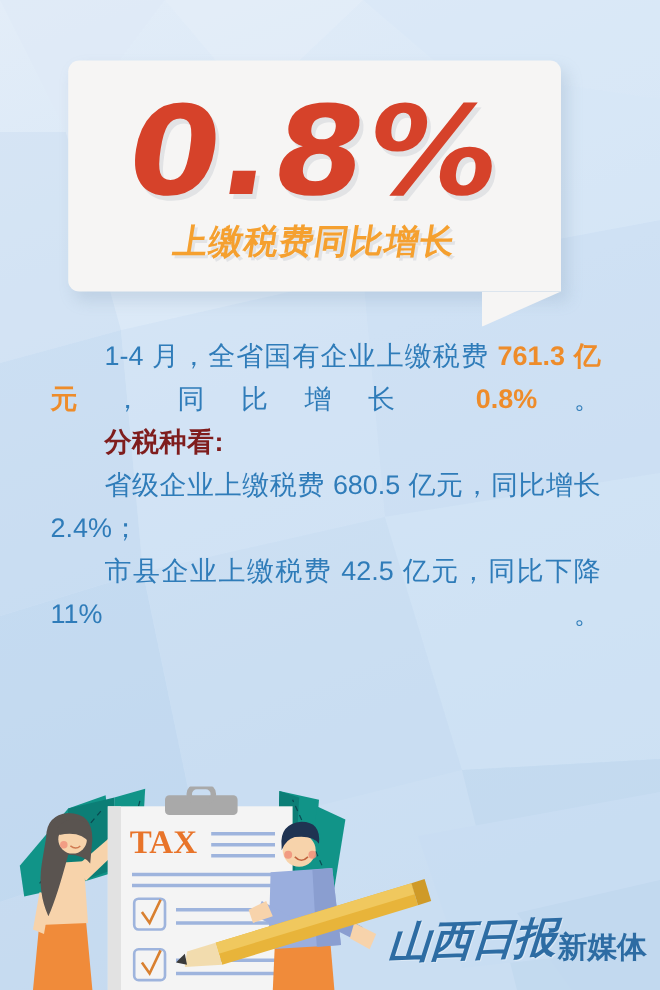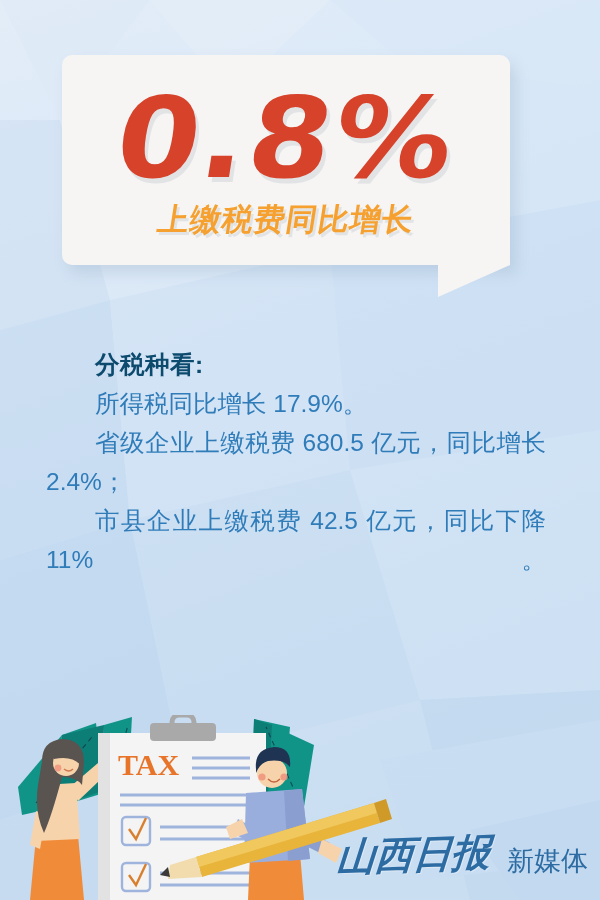--- a/index.html
+++ b/index.html
@@ -51,44 +51,43 @@
   
   .body-copy {
     position:absolute; left:0; top:305px; width:600px;
     z-index:5; padding:0 54px 0 46px;
     color:#2f7cb9; font-size:24.5px; line-height:39px;
   }
   .para { text-align:justify; text-align-last:left; }
   .para.indent { text-indent:2em; }
   .para.justify-all { text-align-last:justify; }
   .sec-head {
-    font-weight:700; color:#0c4a6e; text-indent:2em;
+    font-weight:700; color:#7f1d1d; text-indent:2em;
     letter-spacing:.5px;
-    margin-top:40px;
   }
   .hl { color:#ee8c2a; font-weight:700; }
 
   
   #art { position:absolute; left:0; bottom:0; width:600px; height:185px; z-index:6; }
 
   
   .logo {
     position:absolute; right:12px; bottom:18px; z-index:8;
     display:flex; align-items:flex-end; gap:2px;
   }
   .logo-brush {
     font-family:"Liberation Serif","DejaVu Serif",serif;
     font-size:39px; font-weight:700; color:#2d6ca3;
     font-style:italic; letter-spacing:-1px;
     transform:skewX(-6deg) rotate(-2deg);
     text-shadow:1px 1px 0 rgba(255,255,255,.35);
   }
   .logo-sub {
-    font-size:27px; font-weight:400; color:#2d6ca3;
-    letter-spacing:0px; padding-bottom:3px;margin-left:16px;
+    font-size:27px; font-weight:700; color:#2d6ca3;
+    letter-spacing:0px; padding-bottom:3px;
   }
 </style>
 </head>
 <body>
 
 <svg id="poly-bg" viewBox="0 0 600 900" preserveAspectRatio="none">
   <defs>
     <linearGradient id="bgGrad" x1="0" y1="0" x2="0.25" y2="1">
       <stop offset="0%" stop-color="#e3edf8"></stop>
       <stop offset="45%" stop-color="#d4e5f6"></stop>
@@ -118,25 +117,27 @@
 </svg>
 
 <div class="hero-card"></div>
 <div class="hero-tail"></div>
 <div class="hero-inner">
   <div class="big-figure">0.8%</div>
   <div class="sub-figure">上缴税费同比增长</div>
 </div>
 
 <div class="body-copy">
+  <div class="para indent justify-all">
+    <span>1-4 月，全省国有企业上缴税费 </span><span class="hl">761.3 亿元</span><span>，同比增长 </span><span class="hl">0.8%</span><span>。</span>
+  </div>
 
   <div class="sec-head">分税种看:</div>
 
 
-  <div class="para indent">所得税同比增长 17.9%。</div>
 
 
   <div class="para indent justify-all">省级企业上缴税费 680.5 亿元，同比增长 2.4%；</div>
 
   <div class="para indent justify-all">市县企业上缴税费 42.5 亿元，同比下降 11%。</div>
 </div>
 
 <svg id="art" viewBox="0 0 600 185" preserveAspectRatio="none">
 
   <g fill="#119488">

